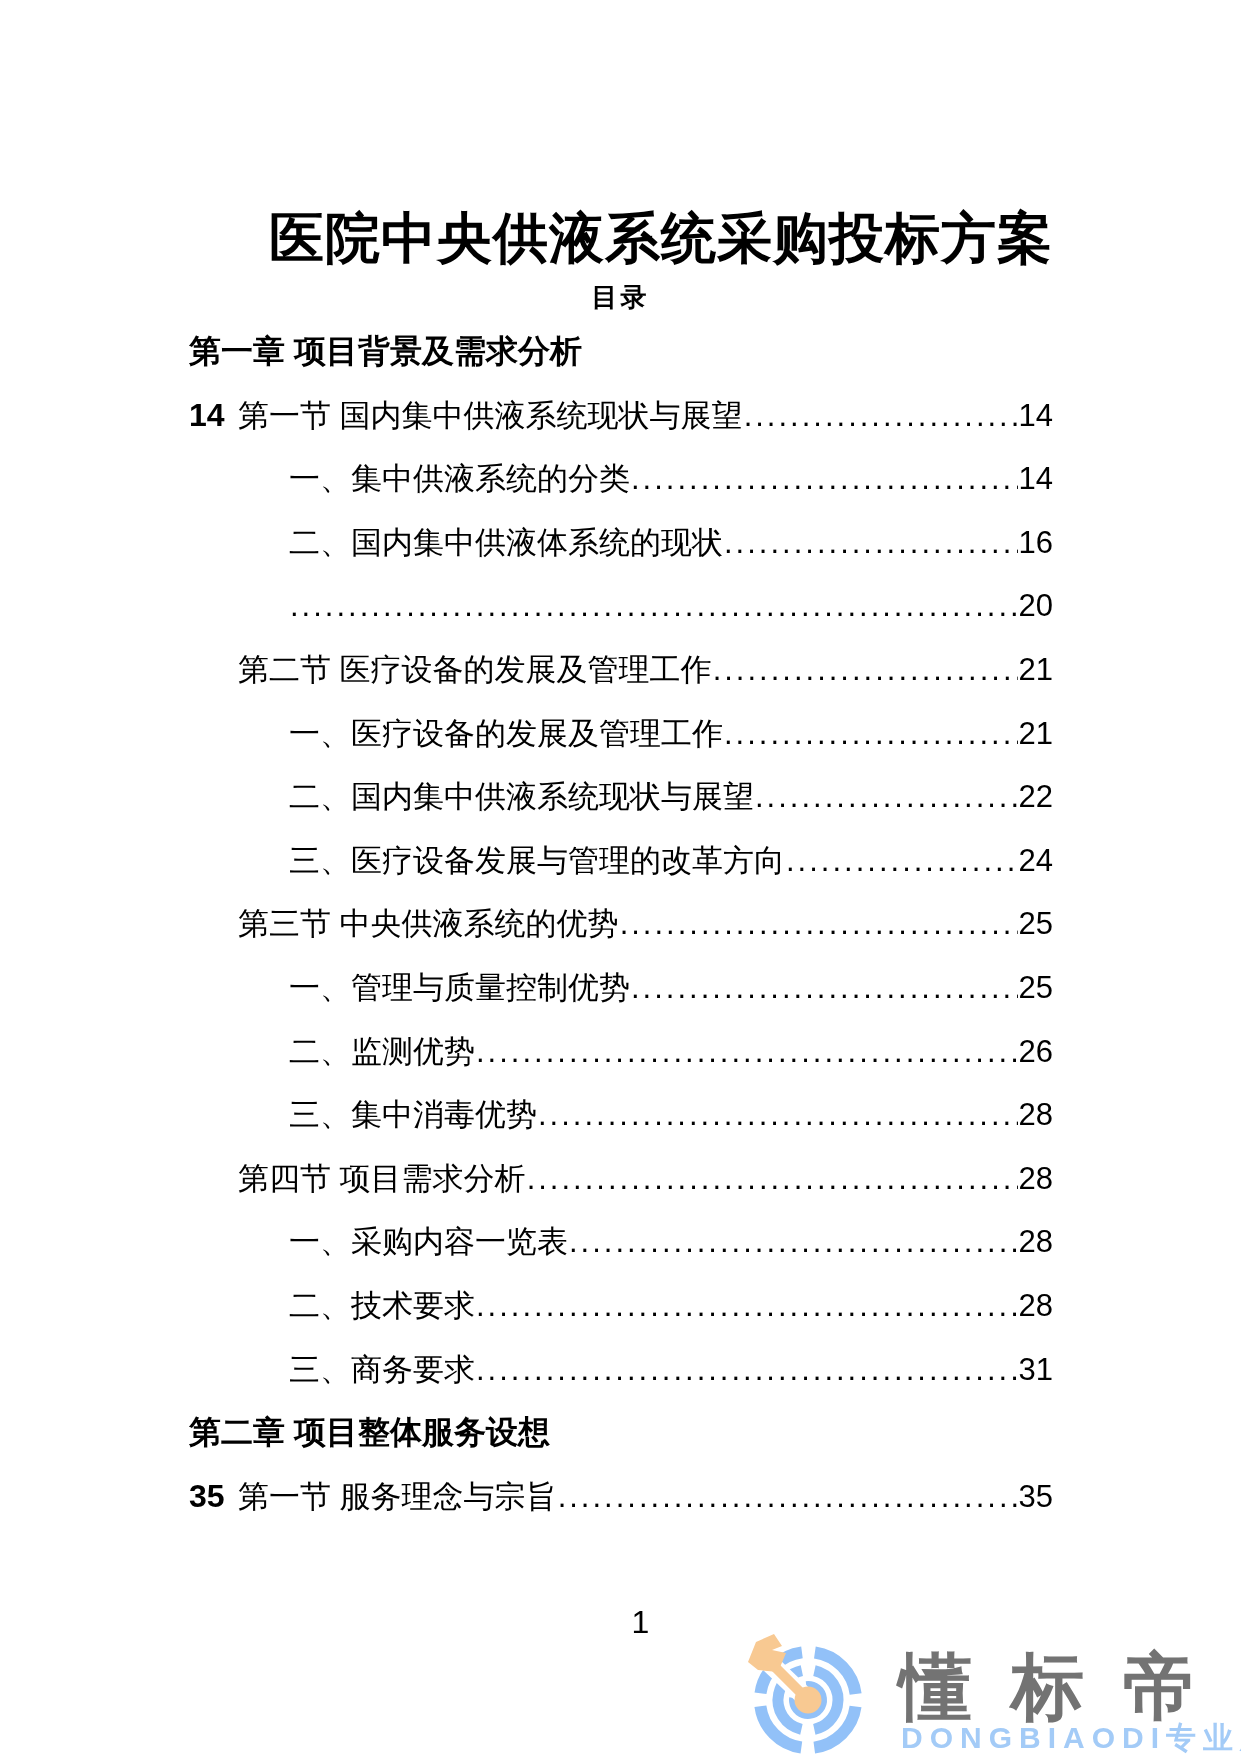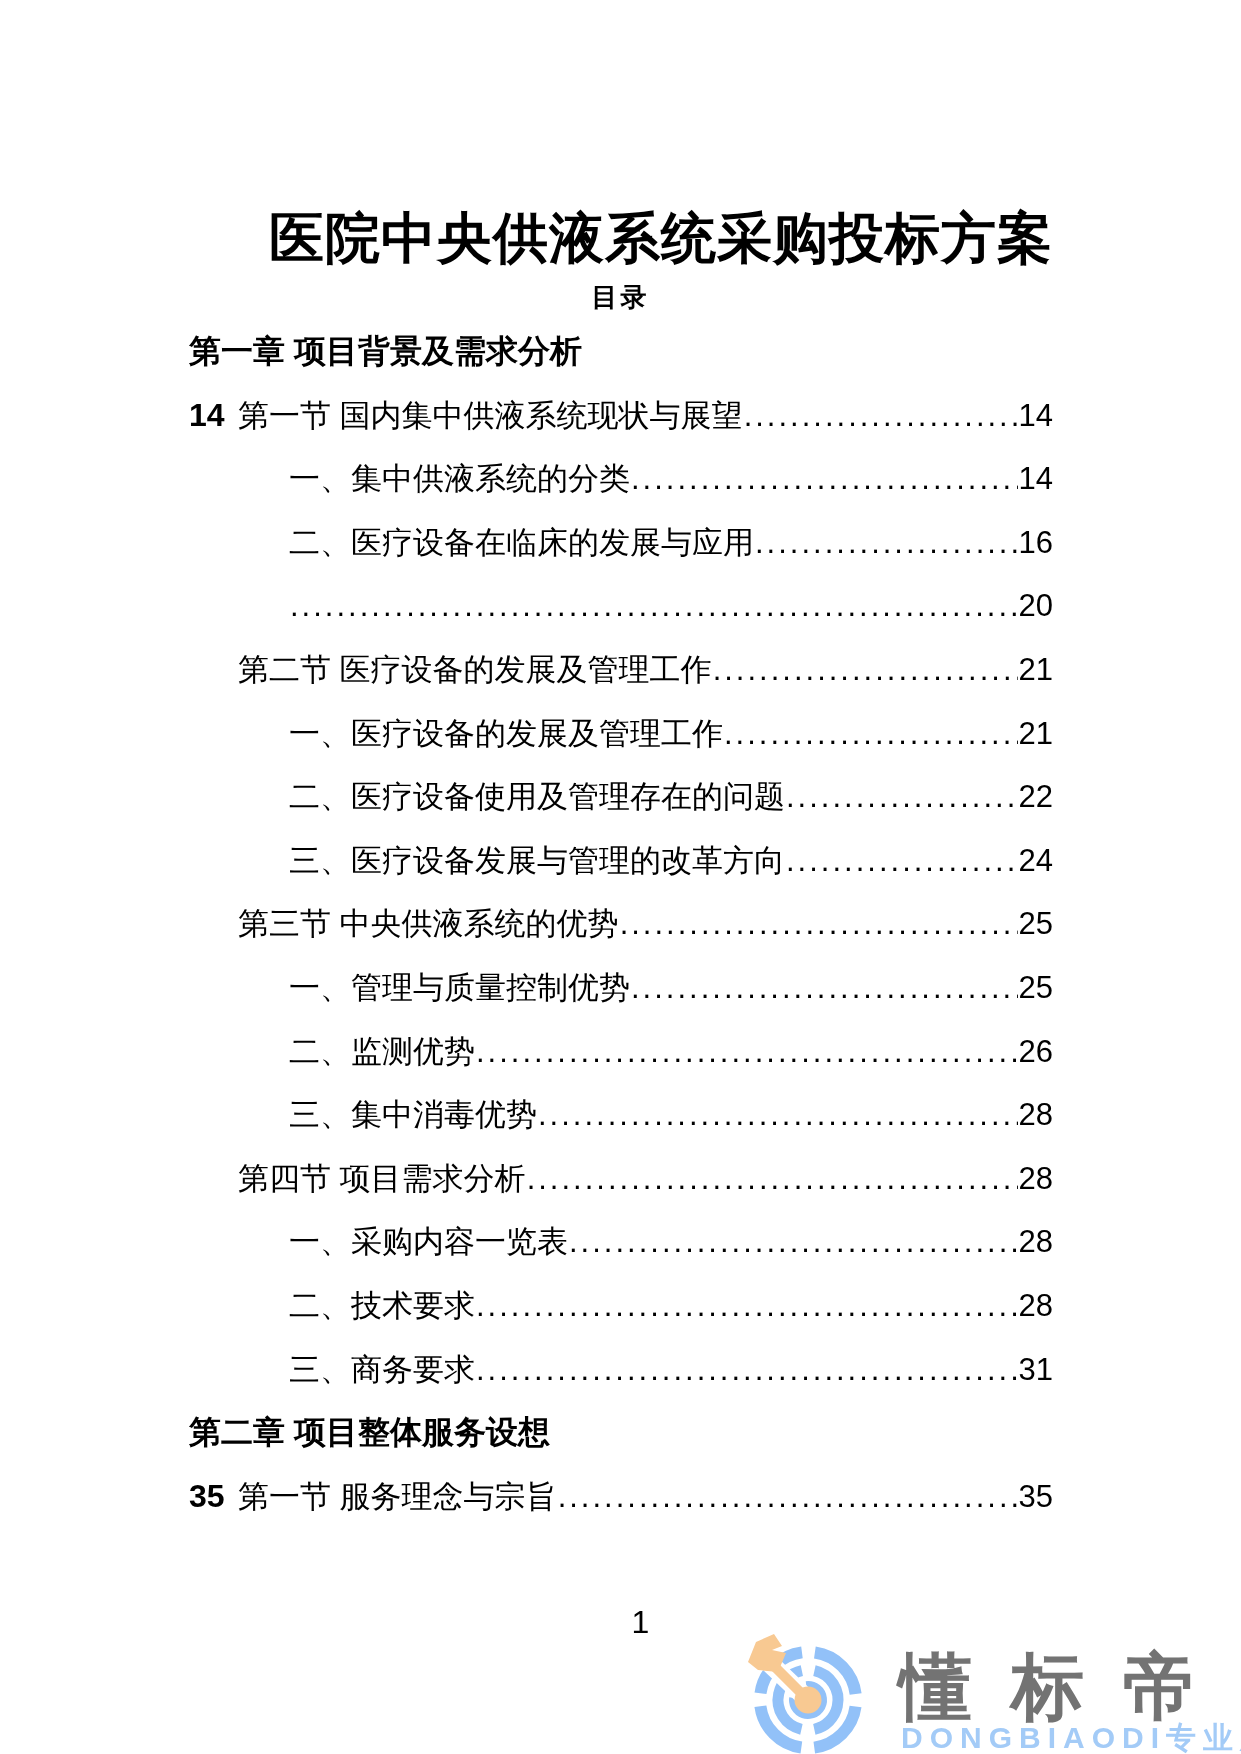--- a/index.html
+++ b/index.html
@@ -72,40 +72,40 @@
     <span class="toc-label">第一节 国内集中供液系统现状与展望</span>
     <span class="toc-dots">..................................................................................................................................</span>
     <span class="toc-page">14</span>
   </div>
     <div class="toc-row item">
     <span class="toc-label">一、集中供液系统的分类</span>
     <span class="toc-dots">..................................................................................................................................</span>
     <span class="toc-page">14</span>
   </div>
     <div class="toc-row item">
-    <span class="toc-label">二、医疗设备在临床的发展与应用</span>
+    <span class="toc-label">二、国内集中供液体系统的现状</span>
     <span class="toc-dots">..................................................................................................................................</span>
     <span class="toc-page">16</span>
   </div>
     <div class="toc-row item">
     <span class="toc-dots">..................................................................................................................................</span>
     <span class="toc-page">20</span>
   </div>
     <div class="toc-row section">
     <span class="toc-label">第二节 医疗设备的发展及管理工作</span>
     <span class="toc-dots">..................................................................................................................................</span>
     <span class="toc-page">21</span>
   </div>
     <div class="toc-row item">
     <span class="toc-label">一、医疗设备的发展及管理工作</span>
     <span class="toc-dots">..................................................................................................................................</span>
     <span class="toc-page">21</span>
   </div>
     <div class="toc-row item">
-    <span class="toc-label">二、医疗设备使用及管理存在的问题</span>
+    <span class="toc-label">二、国内集中供液系统现状与展望</span>
     <span class="toc-dots">..................................................................................................................................</span>
     <span class="toc-page">22</span>
   </div>
     <div class="toc-row item">
     <span class="toc-label">三、医疗设备发展与管理的改革方向</span>
     <span class="toc-dots">..................................................................................................................................</span>
     <span class="toc-page">24</span>
   </div>
     <div class="toc-row section">
     <span class="toc-label">第三节 中央供液系统的优势</span>

